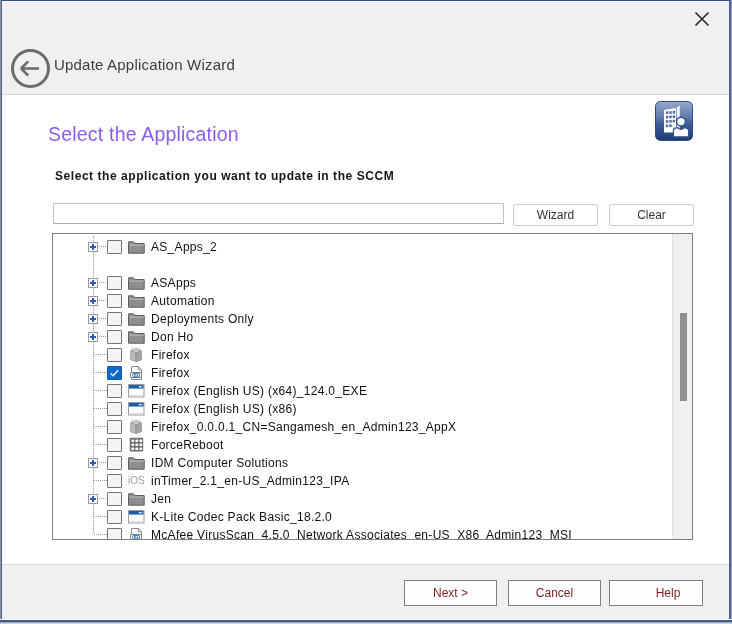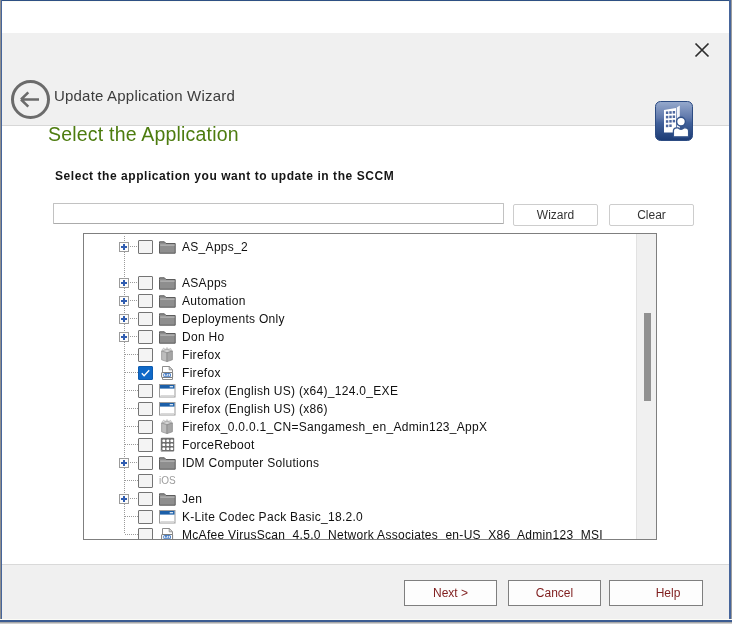--- a/index.html
+++ b/index.html
@@ -4,34 +4,34 @@
 <style>
 * { margin:0; padding:0; box-sizing:border-box; }
 html,body { width:732px; height:624px; background:#ffffff; font-family:"Liberation Sans", sans-serif; overflow:hidden; }
 #win { position:absolute; left:0; top:0; width:732px; height:624px; background:#ffffff; }
 
 .b-top { position:absolute; left:0; top:0; right:0; height:2px; background:linear-gradient(to bottom,#2e5084 0 1.2px,#fbfbf4 1.2px 2px); }
 .b-left { position:absolute; left:0; top:0; width:2px; bottom:0; background:linear-gradient(to right,#8f8f8f 0 1px,#46659b 1px 2px); }
 .b-right { position:absolute; right:0; top:0; width:3px; bottom:0; background:linear-gradient(to right,#46659b 0 2px,#9d9d9d 2px 3px); }
 .b-bottom { position:absolute; left:0; bottom:0; right:0; height:5.5px; background:linear-gradient(to bottom,#fcfcf6 0 1.5px,#3c5c92 1.5px 3.5px,#a8a8a8 3.5px 4.5px,#cfcfcf 4.5px 5.5px); }
 
-#header { position:absolute; left:1px; top:2px; width:729px; height:93px; background:#f0f0f0; border-bottom:1px solid #d7d7d7;margin-top:31px; }
+#header { position:absolute; left:1px; top:2px; width:729px; height:93px; background:#f0f0f0; border-bottom:1px solid #d7d7d7; }
 #closex { position:absolute; left:692.5px; top:9px; }
 #backc { position:absolute; left:9px; top:45.5px; }
 #htitle { position:absolute; left:53px; top:53.5px; font-size:15px; color:#3c3c3c; letter-spacing:0.2px; }
 
-#h1 { position:absolute; left:48px; top:123px; font-size:19.5px; letter-spacing:0.2px; color:#4d7c0f; }
+#h1 { position:absolute; left:48px; top:123px; font-size:19.5px; letter-spacing:0.2px; color:#8b5cf6; }
 #bigicon { position:absolute; left:655px; top:101px; }
 #sub { position:absolute; left:55px; top:169px; font-size:12px; letter-spacing:0.55px; color:#161616;font-weight:bold; }
 #searchbox { position:absolute; left:53px; top:203px; width:451px; height:21px; background:#fff; border:1px solid #c2c2c2; border-bottom-color:#ababab; border-radius:1px; }
 .btn2 { position:absolute; top:204px; width:85px; height:22px; background:#fff; border:1px solid #cdcdcd; border-radius:2px; font-size:12px; color:#333; text-align:center; line-height:20px; }
 #btnsearch { left:513px; }
 #btnclear { left:609px; }
 
-#list { position:absolute; left:52px; top:233px; width:574px; height:307px; border:1px solid #7f7f7f; background:#fff; overflow:hidden;margin-left:31px; }
+#list { position:absolute; left:52px; top:233px; width:641px; height:307px; border:1px solid #7f7f7f; background:#fff; overflow:hidden; }
 #vtrunk { position:absolute; left:40px; top:2px; width:1px; height:298px; background:repeating-linear-gradient(to bottom,#9a9a9a 0 1px,transparent 1px 2px); }
 .row { position:absolute; left:0; width:620px; height:18px; }
 .hdots { position:absolute; top:8px; height:1px; background:repeating-linear-gradient(to right,#9a9a9a 0 1px,transparent 1px 2px); }
 .plus { position:absolute; width:10px; height:10px; background:#fcfcfc; border:1px solid #9b9b9b; }
 .plus .ph { position:absolute; left:1px; top:3px; width:6px; height:2px; background:#2f5cb0; }
 .plus .pv { position:absolute; left:3px; top:1px; width:2px; height:6px; background:#2f5cb0; }
 .cb { position:absolute; left:54px; top:2px; width:15px; height:13.5px; background:#f4f4f4; border:1px solid #747474; border-radius:1px; }
 .cb.checked { background:#0f69c8; border-color:#0d5cb0; }
 .cb.checked svg { position:absolute; left:-1px; top:-1px; }
 .icon { position:absolute; left:75px; }
@@ -251,20 +251,21 @@
 <path d="M1.2,4.1 L15.6,4.1" stroke="#bdbdbd" stroke-width="1.1"></path>
 </svg></div>
         <div class="lbl">IDM Computer Solutions</div>
       </div>
 <div class="row" style="top:238px">
         <div class="hdots" style="left:41px;width:13px;"></div>
         <div class="cb"></div>
         <div class="icon" style="top:1px"><svg width="18" height="14" viewBox="0 0 18 14">
 <text x="0" y="11.2" font-family="Liberation Sans, sans-serif" font-size="10" fill="#9c9c9c">iOS</text>
 </svg></div>
+        <div class="lbl">inTimer_2.1_en-US_Admin123_IPA</div>
       </div>
 <div class="row" style="top:256px">
         <div class="plus" style="left:35px;top:4px;">
           <span class="ph"></span>
           <span class="pv"></span>
         </div>
         <div class="hdots" style="left:46px;width:8px;"></div>
         <div class="cb"></div>
         <div class="icon" style="top:2px"><svg width="17" height="13" viewBox="0 0 17 13">
 <path d="M0.5,2.5 L0.5,0.8 L5.4,0.8 L7,2.5 L16.2,2.5 L16.2,12.2 L0.5,12.2 Z" fill="#8e8e8e" stroke="#5c5c5c" stroke-width="1"></path>

